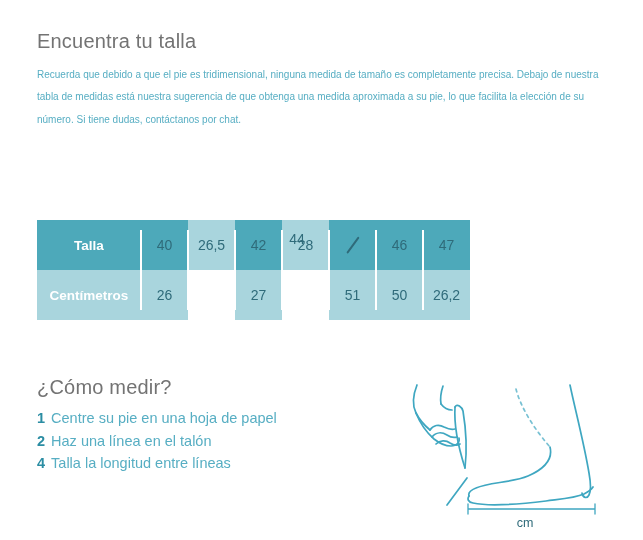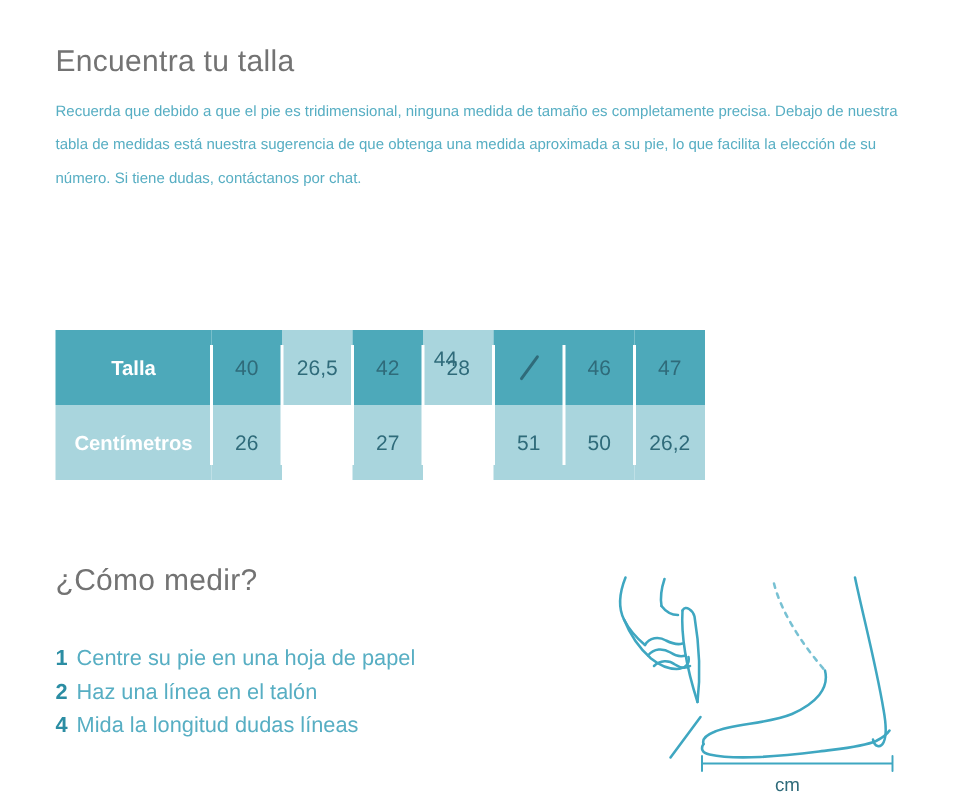--- a/index.html
+++ b/index.html
@@ -32,21 +32,21 @@
   .cell{height:50px;display:flex;align-items:center;justify-content:center;
     font-size:14px;color:#2f6b7a;}
   .cell.top{background:#4da9ba;}
   .cell.bottom{background:#a9d5dd;}
   .cell.lab{color:#ffffff;font-weight:600;font-size:13.5px;}
   .fr{display:flex;align-items:center;gap:44px;}
   .fr-a{transform:translateY(-6px);}
   .fr-b{transform:translateY(6px);font-style:italic;}
   .fr-slash{width:1.5px;height:20px;background:#2f6b7a;transform:rotate(36deg);margin:0 3px;border-radius:1px;}
   
-  .steps{position:absolute;left:37px;top:428px;}
+  .steps{position:absolute;left:37px;top:407px;}
   .step{display:block;line-height:22.6px;font-size:14.5px;white-space:nowrap;}
   .step-num{font-weight:700;color:#2b8da3;margin-right:6px;}
   .step-text{color:#57aec3;}
   
   .illustration{position:absolute;left:403px;top:381px;}
 </style>
 </head>
 <body>
 
 <div class="page">
@@ -93,21 +93,21 @@
         <div class="cell top">47</div>
         <div class="cell bottom">26,2</div>
       </div>
     </div>
 
   <h2 class="h-title" id="how-title">¿Cómo medir?</h2>
 
   <div class="steps">
       <div class="step"><span class="step-num">1</span><span class="step-text">Centre su pie en una hoja de papel</span></div>
       <div class="step"><span class="step-num">2</span><span class="step-text">Haz una línea en el talón</span></div>
-      <div class="step"><span class="step-num">4</span><span class="step-text">Mida la longitud dudas líneas</span></div>
+      <div class="step"><span class="step-num">4</span><span class="step-text">Talla la longitud entre líneas</span></div>
     </div>
 
   <svg class="illustration" width="200" height="152" viewBox="0 0 200 152" xmlns="http://www.w3.org/2000/svg">
     <g fill="none" stroke="#3fa7c1" stroke-width="1.7" stroke-linecap="round" stroke-linejoin="round">
 
       <path d="M14,4 C10,14 9,24 13,32 C16,38 21,44 27,49"></path>
       <path d="M40,5 C38,11 37,17 38,23"></path>
 
       <path d="M52,26 C51,42 54,62 62,87"></path>
       <path d="M62,87 C64,70 63,48 60,30 C59,26 54,22 52,26"></path>

